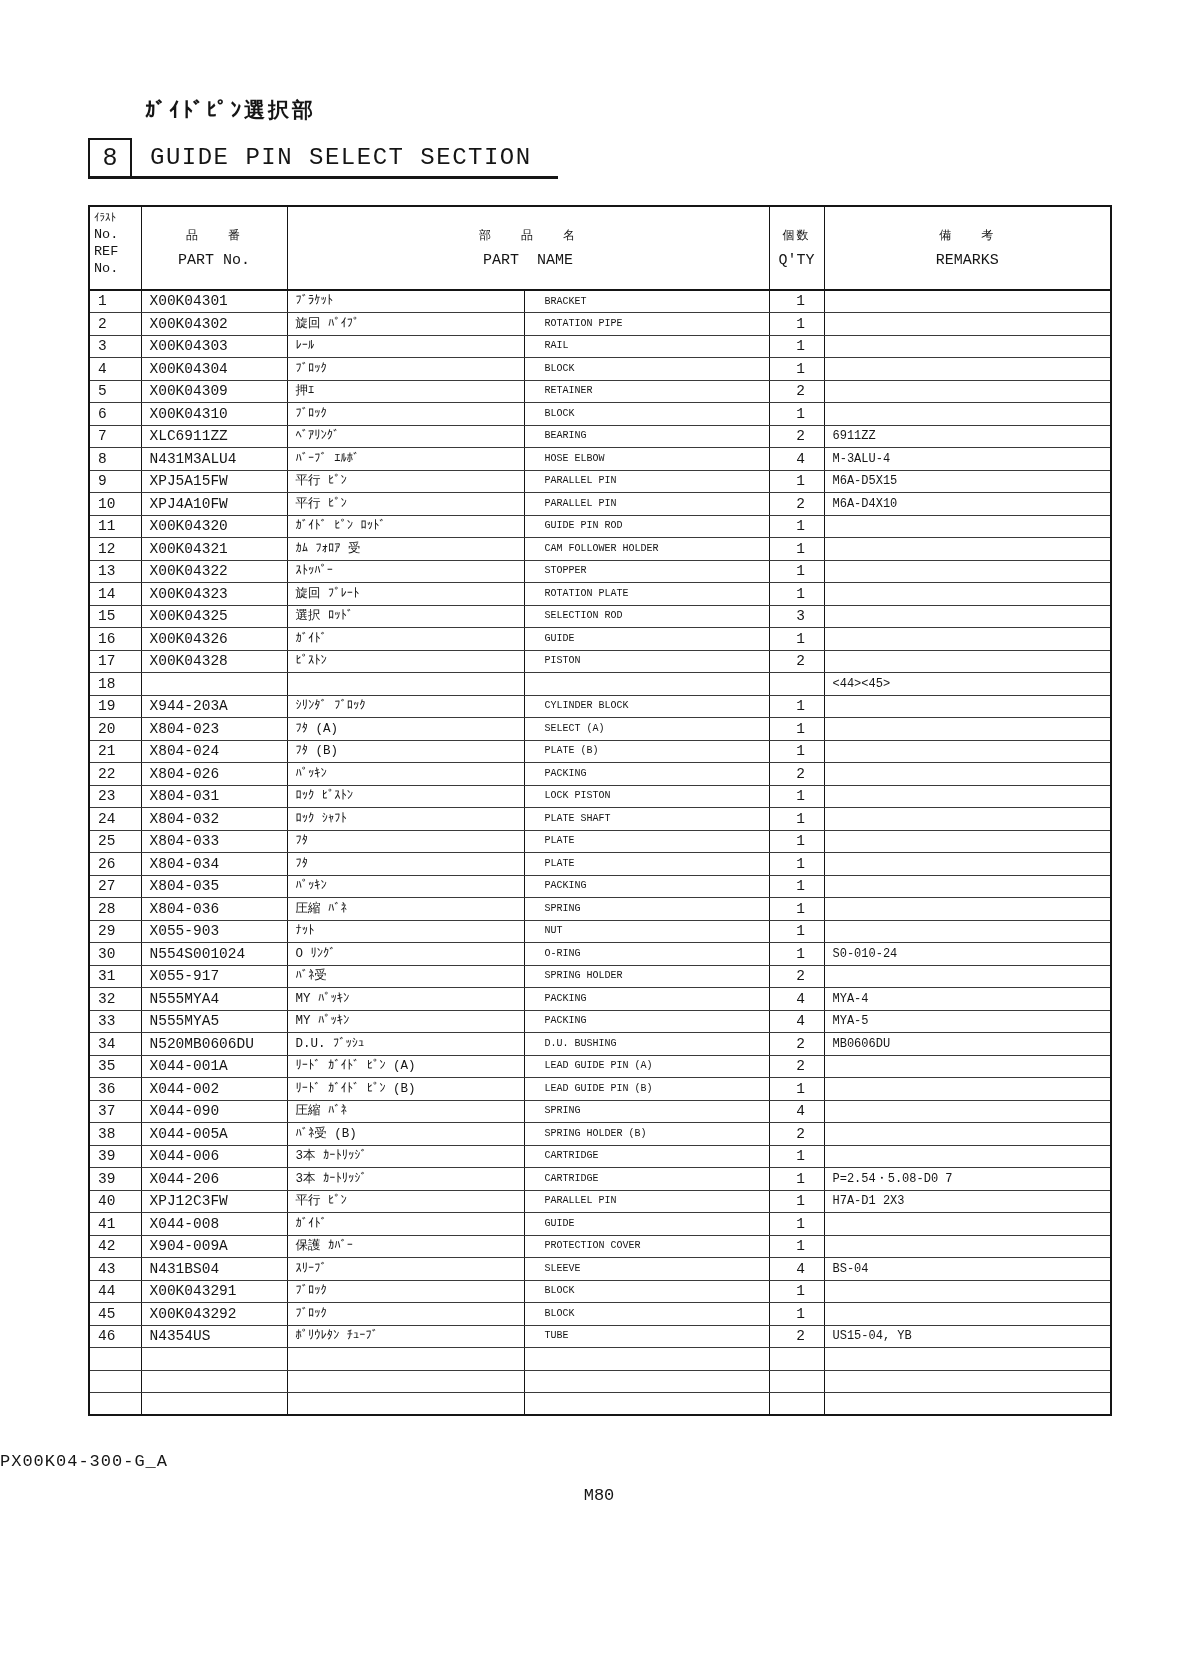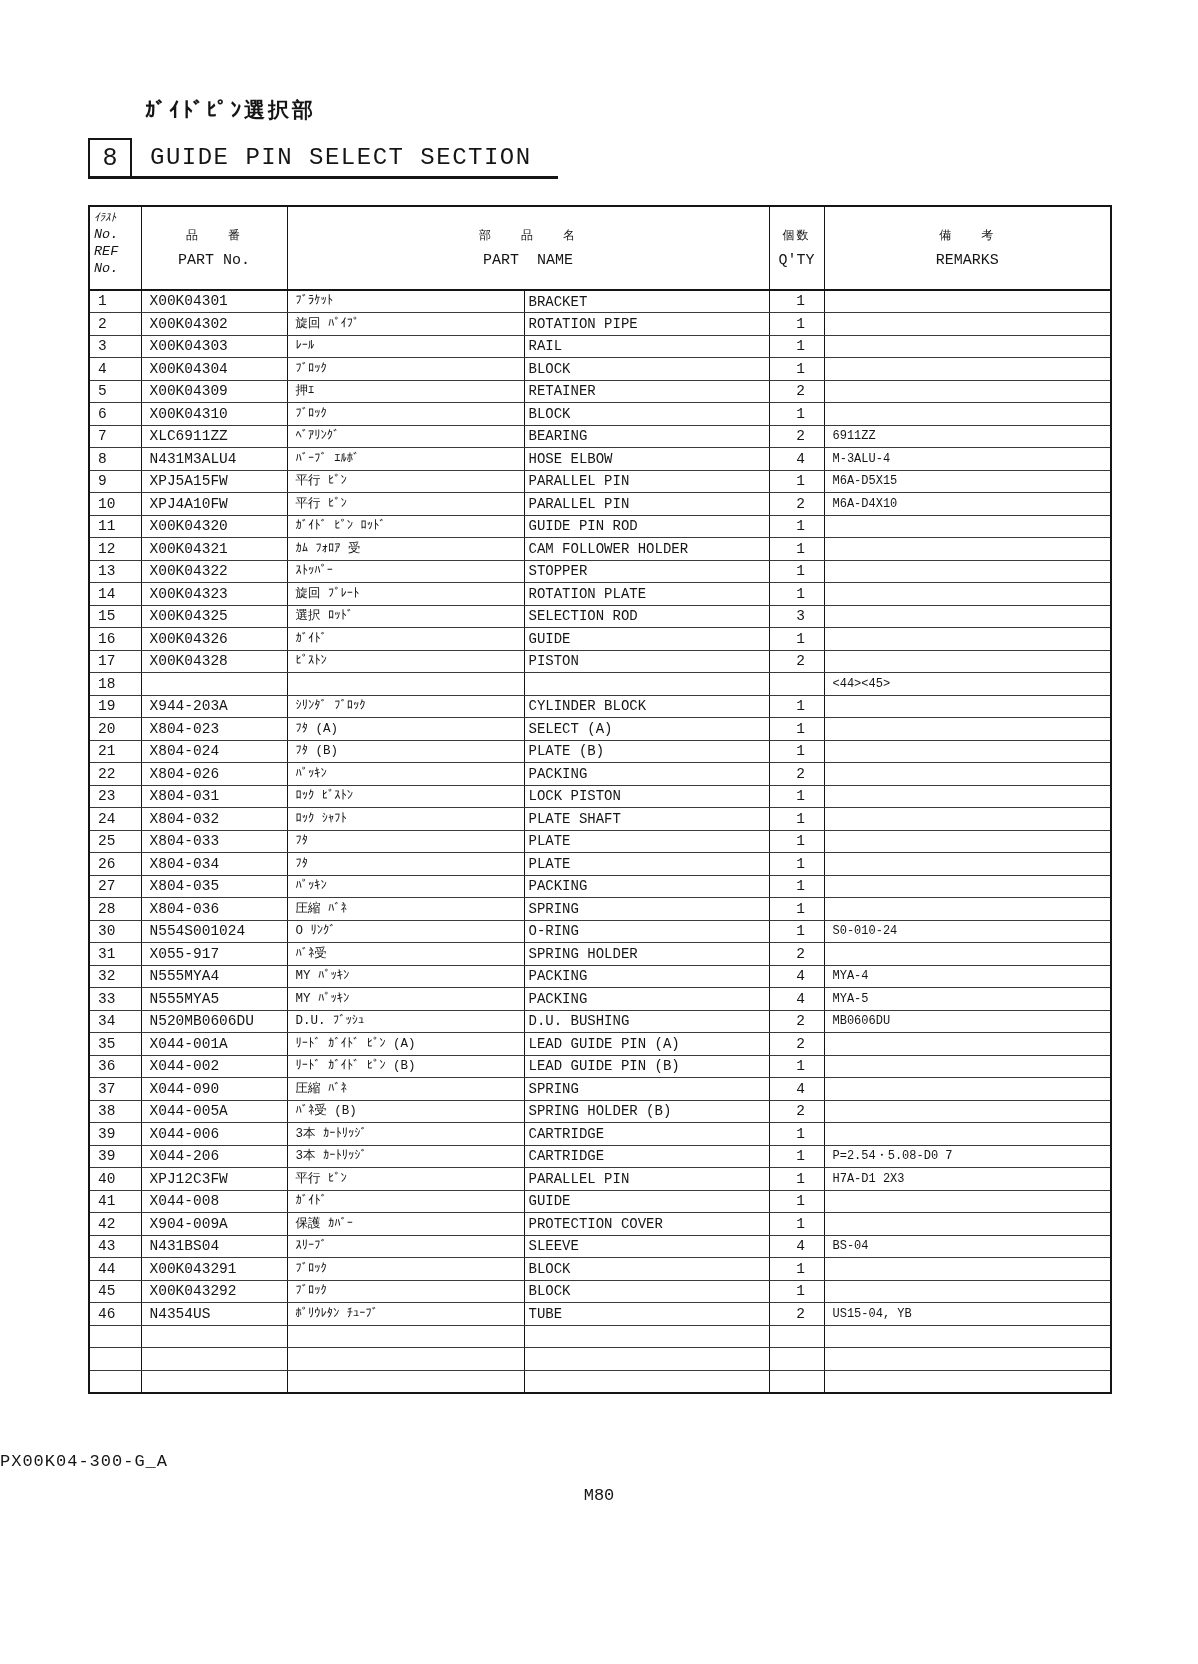--- a/index.html
+++ b/index.html
@@ -34,36 +34,36 @@
   col.w-pn  { width:146px; }
   col.w-njp { width:237px; }
   col.w-nen { width:245px; }
   col.w-qty { width:55px; }
   col.w-rem { width:287px; }
 
   thead th {
     border:1.5px solid #151515; border-bottom:2px solid #151515;
     height:84px; vertical-align:middle; font-weight:normal; padding:2px 4px;
   }
-  th.h-ref { text-align:left; vertical-align:top; padding-top:4px;font-style:italic; }
+  th.h-ref { text-align:left; vertical-align:top; padding-top:4px; }
   .ref-l1 { font-size:11px; line-height:15px; }
   .ref-l  { font-size:13.5px; line-height:17px; }
   .h-jp { font-size:12px; text-align:center; line-height:22px; letter-spacing:2px;font-family:Liberation Mono, monospace; }
   .h-en { font-size:15px; text-align:center; line-height:20px; margin-top:4px; white-space:pre; }
 
   tbody td {
     border-left:1.5px solid #151515; border-right:1.5px solid #151515;
     border-top:1px solid #3a3a3a; border-bottom:1px solid #3a3a3a;
     height:22.5px; font-size:14.5px; padding:0 6px;
     white-space:nowrap; overflow:hidden; vertical-align:middle; line-height:1;
   }
   td.c-ref { padding-left:8px; }
   td.c-pn  { padding-left:8px; }
   td.c-njp { padding-left:8px; font-size:12.5px; }
-  td.c-nen { padding-left:4px; font-size:14px; }
+  td.c-nen { padding-left:20px; font-size:10px; }
   td.c-qty { text-align:center; padding-left:14px; }
   td.c-rem { padding-left:8px; font-size:12px; }
 
   .doc-code {
     position:absolute; top:1452px; left:0; width:100%;
     padding-right:132px; font-size:17px; letter-spacing:1px;
   }
   .page-no {
     position:absolute; top:1486px; left:0; width:100%;
     text-align:center; font-size:17px;
@@ -337,20 +337,28 @@
         </tr>
         <tr>
           <td class="c-ref">28</td>
           <td class="c-pn">X804-036</td>
           <td class="c-njp">圧縮 ﾊﾞﾈ</td>
           <td class="c-nen">SPRING</td>
           <td class="c-qty">1</td>
           <td class="c-rem"></td>
         </tr>
         <tr>
+          <td class="c-ref">29</td>
+          <td class="c-pn">X055-903</td>
+          <td class="c-njp">ﾅｯﾄ</td>
+          <td class="c-nen">NUT</td>
+          <td class="c-qty">1</td>
+          <td class="c-rem"></td>
+        </tr>
+        <tr>
           <td class="c-ref">30</td>
           <td class="c-pn">N554S001024</td>
           <td class="c-njp">O ﾘﾝｸﾞ</td>
           <td class="c-nen">O-RING</td>
           <td class="c-qty">1</td>
           <td class="c-rem">S0-010-24</td>
         </tr>
         <tr>
           <td class="c-ref">31</td>
           <td class="c-pn">X055-917</td>

